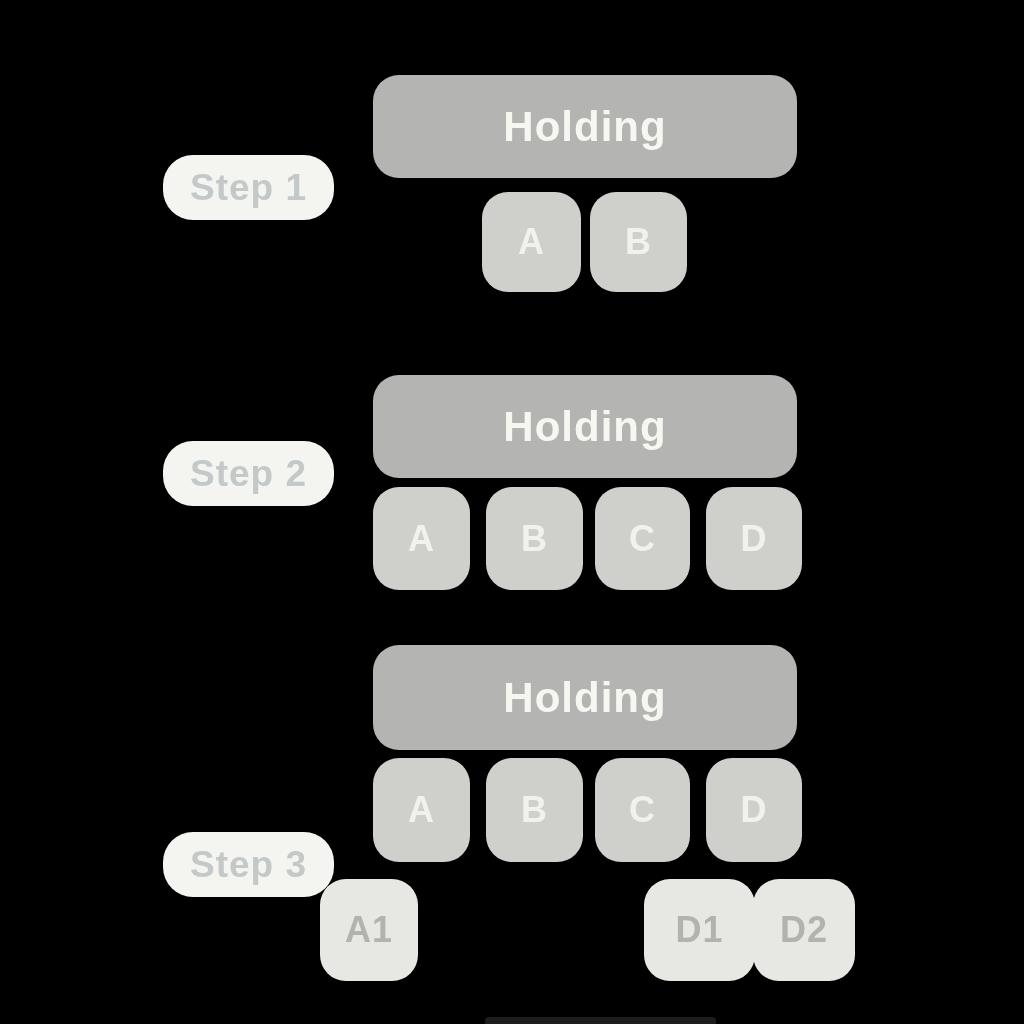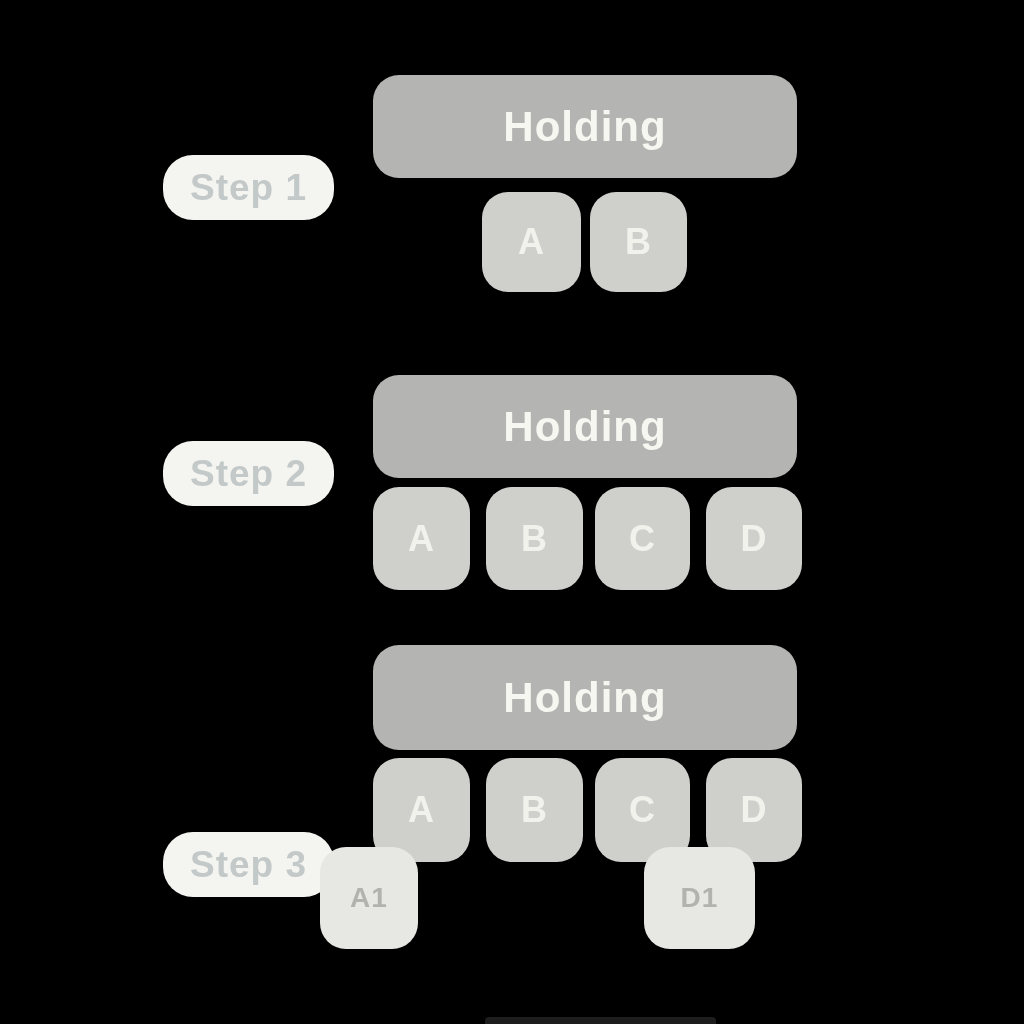--- a/index.html
+++ b/index.html
@@ -71,23 +71,23 @@
   .s3a { left: 373px; top: 758px; width: 97px; height: 104px; }
   .s3b { left: 486px; top: 758px; width: 97px; height: 104px; }
   .s3c { left: 595px; top: 758px; width: 95px; height: 104px; }
   .s3d { left: 706px; top: 758px; width: 96px; height: 104px; }
 
   
   .subchild {
     background: var(--subchild-fill, #e7e7e3);
     color: var(--subchild-text, #b2b2af);
     border-radius: 26px;
-    font-size: 28px;
+    font-size: 36px;
     height: 102px;
-    top: 847px;
+    top: 879px;
   }
   .g1 { left: 320px; width: 98px; }
   .g2 { left: 429px; width: 99px; }
   .g3 { left: 644px; width: 111px; }
   .g4 { left: 753px; width: 102px; }
 
   
   .cutoff {
     position: absolute;
     left: 485px;
@@ -116,16 +116,17 @@
   <div class="box child s2d">D</div>
 
   <div class="box holding h3">Holding</div>
   <div class="box badge b3">Step 3</div>
   <div class="box child s3a">A</div>
   <div class="box child s3b">B</div>
   <div class="box child s3c">C</div>
   <div class="box child s3d">D</div>
   <div class="box subchild g1">A1</div>
   <div class="box subchild g3">D1</div>
+  <div class="box subchild g4">D2</div>
 
   <div class="cutoff"></div>
 
 </div>
 
 </body></html>

